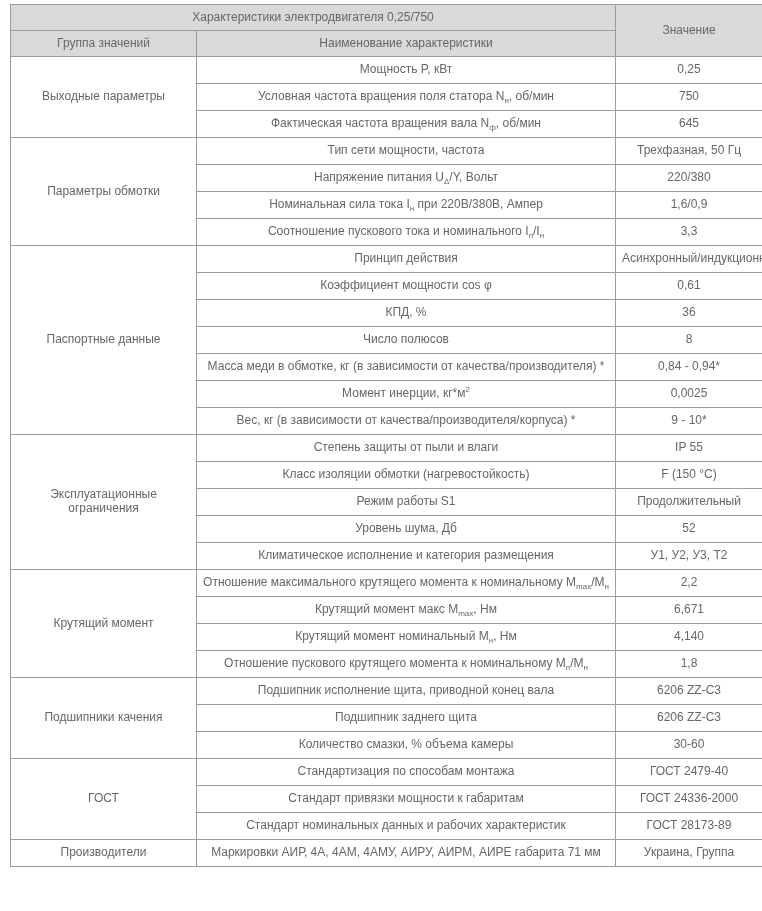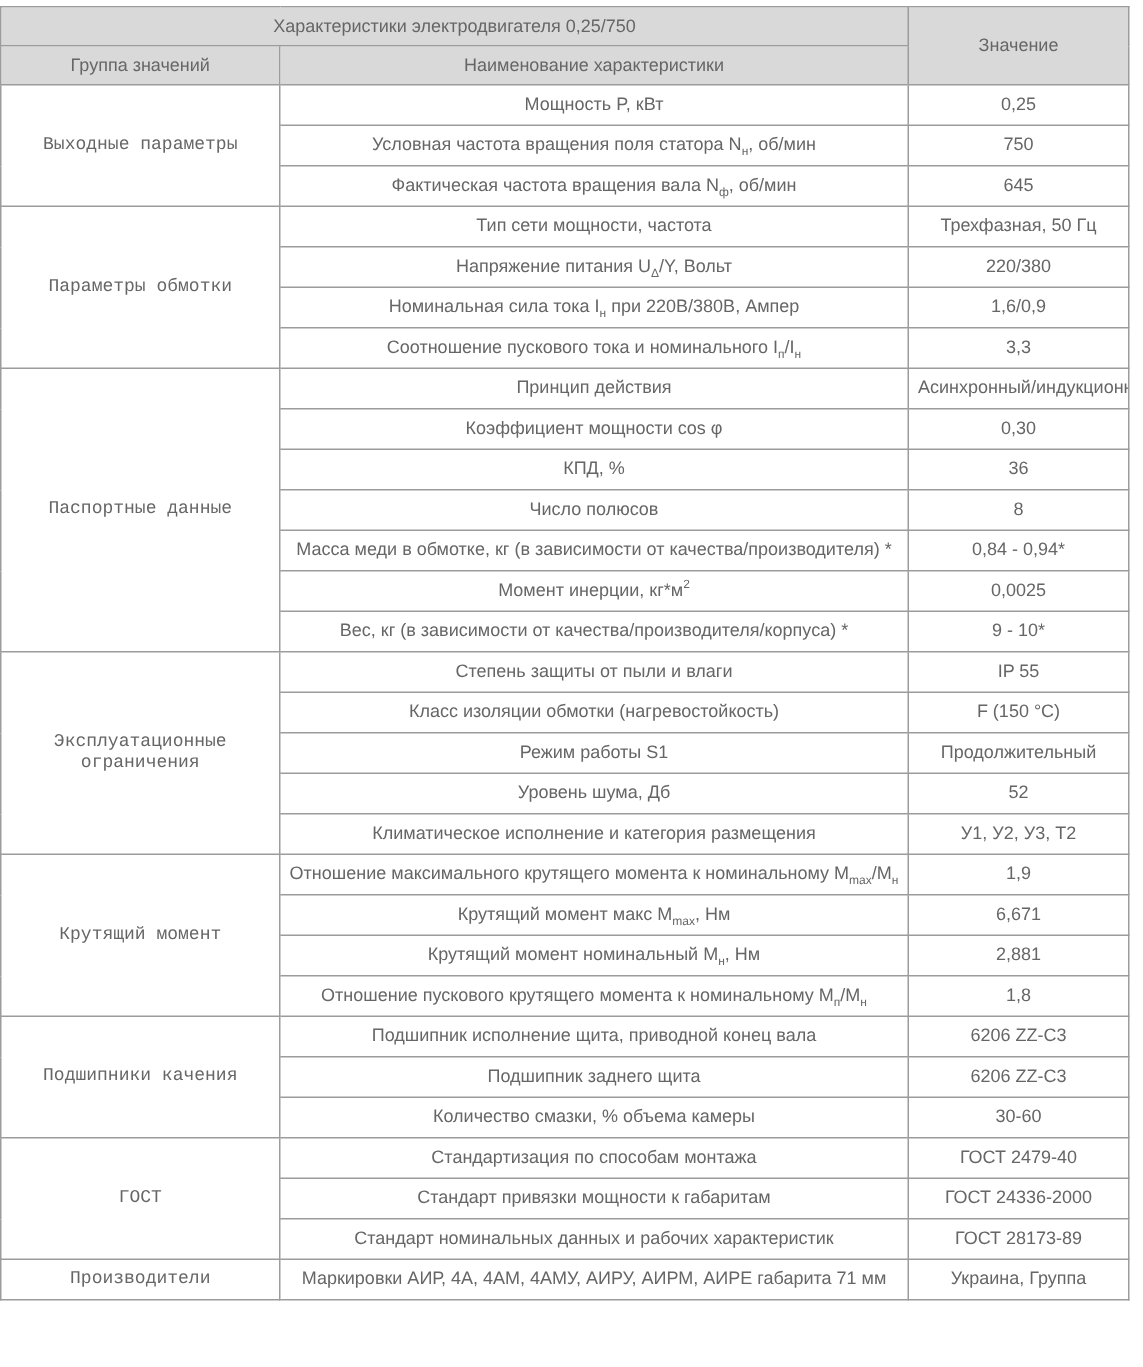--- a/index.html
+++ b/index.html
@@ -11,21 +11,21 @@
   * { box-sizing: border-box; }
   html, body {
     margin: 0;
     padding: 0;
     background: var(--background);
     font-family: "Liberation Sans", sans-serif;
   }
   .page {
     width: 762px;
     height: 911px;
-    padding: 4px 0;
+    padding: 4px 10px;
     background: var(--background);
   }
   table.specs {
     border-collapse: collapse;
     width: 752px;
     table-layout: fixed;
   }
   col.c-group { width: 186px; }
   col.c-name  { width: 419px; }
   col.c-value { width: 147px; }
@@ -39,21 +39,21 @@
     padding: 2px 6px;
     height: 27px;
     line-height: 1.15;
     overflow: hidden;
     white-space: nowrap;
   }
   thead th {
     background: var(--header-bg);
     height: 26px;
   }
-  td.group-cell { white-space: normal; font-family: Liberation Mono, monospace; }
+  td.group-cell { white-space: normal; }
   sub, sup { font-size: 8px; line-height: 0; }
 </style>
 </head>
 <body>
 
 <div class="page">
   <table class="specs">
     <colgroup>
       <col class="c-group">
       <col class="c-name">
@@ -100,21 +100,21 @@
           <td class="name-cell">Соотношение пускового тока и номинального I<sub>п</sub>/I<sub>н</sub></td>
           <td class="value-cell">3,3</td>
         </tr>
         <tr>
           <td class="group-cell" rowspan="7">Паспортные данные</td>
           <td class="name-cell">Принцип действия</td>
           <td class="value-cell">Асинхронный/индукционный</td>
         </tr>
         <tr>
           <td class="name-cell">Коэффициент мощности cos φ</td>
-          <td class="value-cell">0,30</td>
+          <td class="value-cell">0,61</td>
         </tr>
         <tr>
           <td class="name-cell">КПД, %</td>
           <td class="value-cell">36</td>
         </tr>
         <tr>
           <td class="name-cell">Число полюсов</td>
           <td class="value-cell">8</td>
         </tr>
         <tr>
@@ -146,29 +146,29 @@
           <td class="name-cell">Уровень шума, Дб</td>
           <td class="value-cell">52</td>
         </tr>
         <tr>
           <td class="name-cell">Климатическое исполнение и категория размещения</td>
           <td class="value-cell">У1, У2, У3, Т2</td>
         </tr>
         <tr>
           <td class="group-cell" rowspan="4">Крутящий момент</td>
           <td class="name-cell">Отношение максимального крутящего момента к номинальному M<sub>max</sub>/M<sub>н</sub></td>
-          <td class="value-cell">1,9</td>
+          <td class="value-cell">2,2</td>
         </tr>
         <tr>
           <td class="name-cell">Крутящий момент макс M<sub>max</sub>, Нм</td>
           <td class="value-cell">6,671</td>
         </tr>
         <tr>
           <td class="name-cell">Крутящий момент номинальный M<sub>н</sub>, Нм</td>
-          <td class="value-cell">2,881</td>
+          <td class="value-cell">4,140</td>
         </tr>
         <tr>
           <td class="name-cell">Отношение пускового крутящего момента к номинальному M<sub>п</sub>/M<sub>н</sub></td>
           <td class="value-cell">1,8</td>
         </tr>
         <tr>
           <td class="group-cell" rowspan="3">Подшипники качения</td>
           <td class="name-cell">Подшипник исполнение щита, приводной конец вала</td>
           <td class="value-cell">6206 ZZ-C3</td>
         </tr>

